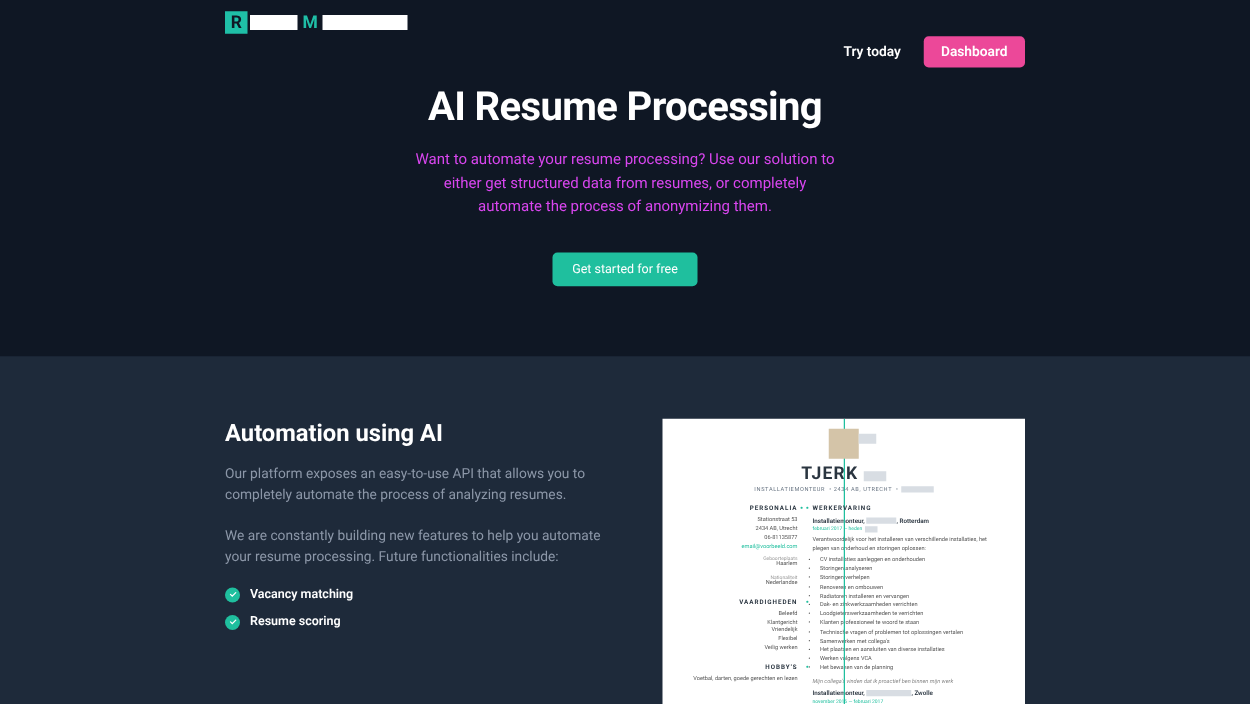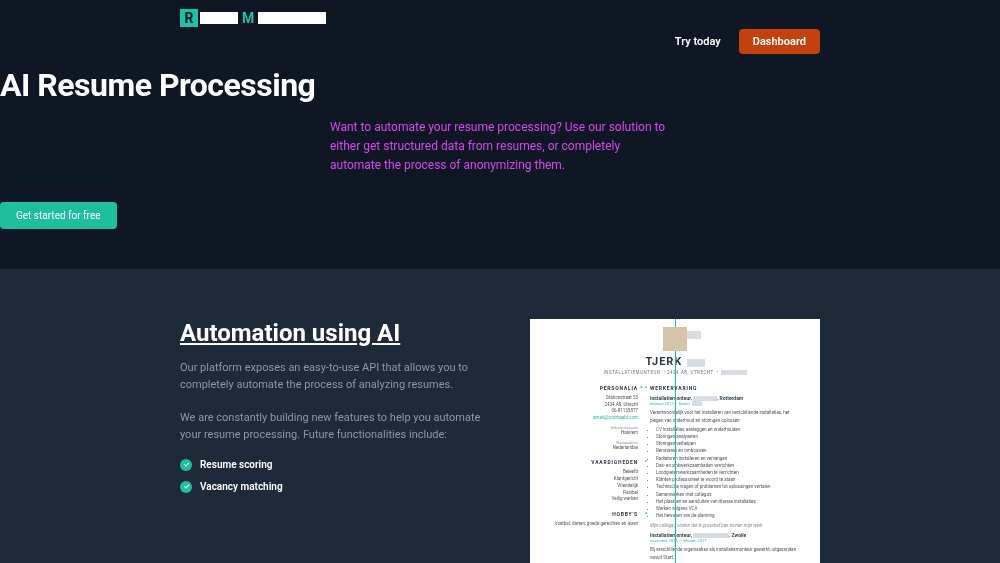--- a/index.html
+++ b/index.html
@@ -6,43 +6,43 @@
 body { font-family:-apple-system,BlinkMacSystemFont,"Segoe UI",Roboto,Arial,sans-serif; background:#0f1724; color:#fff; width:1000px; }
 .header { display:flex; justify-content:space-between; align-items:center; padding:10px 180px 10px 180px; height:36px; }
 .logo { display:flex; align-items:center; gap:2px; }
 .logo-r { background:#1fbfa7; color:#0f1724; font-weight:700; font-size:14px; width:18px; height:18px; display:inline-flex; align-items:center; justify-content:center; }
 .logo-block { background:#fff; height:12px; display:inline-block; }
 .logo-block.w1 { width:38px; }
 .logo-m { color:#1fbfa7; font-weight:700; font-size:14px; margin:0 2px; }
 .logo-block.w2 { width:68px; }
 .nav { display:flex; align-items:center; gap:18px;margin-top:46px; }
 .nav a { color:#fff; text-decoration:none; font-size:11px; font-weight:600; }
-.btn-dash { background:#c2410c; color:#fff; padding:6px 14px; border-radius:4px; font-size:11px; font-weight:600; cursor:pointer; }
+.btn-dash { background:#ec4899; color:#fff; padding:6px 14px; border-radius:4px; font-size:11px; font-weight:600; cursor:pointer; }
 
-.hero { text-align:left; padding:30px 0 40px; }
+.hero { text-align:center; padding:30px 0 56px; }
 .hero h1 { font-size:32px; font-weight:700; margin-bottom:14px; letter-spacing:-0.5px; }
 .hero p { color:#d946ef; font-size:12px; line-height:1.6; max-width:340px; margin:0 auto 26px; }
 .btn-cta { background:#1fbf9e; color:#fff; display:inline-block; padding:8px 16px; border-radius:4px; font-size:10px; font-weight:400; cursor:pointer; }
 
 .section2 { background:#1e2a3a; padding:50px 180px 60px; display:flex; gap:40px; }
 .left { flex:0 0 310px; }
-.left h2 { font-size:24px; font-weight:700; margin-bottom:12px;text-decoration:underline; }
+.left h2 { font-size:19px; font-weight:700; margin-bottom:12px; }
 .left p { color:#8c97a8; font-size:11px; line-height:1.55; margin-bottom:16px; }
 .features { margin-bottom:24px; }
 .feature { display:flex; align-items:center; gap:8px; margin-bottom:10px; font-size:10px; font-weight:600; color:#fff; }
 .check { width:12px; height:12px; border-radius:50%; background:#1fbf9e; display:inline-flex; align-items:center; justify-content:center; flex-shrink:0; }
 .check svg { width:7px; height:7px; }
 
 .right { flex:1; }
 .resume { background:#fff; color:#333; height:282px; position:relative; overflow:hidden; font-size:5px; }
 .resume-line { position:absolute; left:50%; top:0; bottom:0; width:1px; background:#1fbf9e; }
 .resume-top { text-align:center; padding-top:8px; }
 .avatar { width:24px; height:24px; background:#d4c4a8; margin:0 auto 4px; position:relative; }
 .avatar::after { content:""; position:absolute; right:-14px; top:4px; width:14px; height:8px; background:#d8dde3; }
-.name { font-size:11px; font-weight:700; letter-spacing:1px; color:#2a3540; display:inline-block; }
+.name { font-size:14px; font-weight:700; letter-spacing:1px; color:#2a3540; display:inline-block; }
 .name-blur { display:inline-block; width:18px; height:8px; background:#d8dde3; vertical-align:middle; margin-left:3px; }
 .subtitle { font-size:4.5px; color:#6b7785; letter-spacing:0.5px; margin-top:2px; }
 .sub-blur { display:inline-block; width:26px; height:5px; background:#d8dde3; vertical-align:middle; }
 .resume-body { display:flex; margin-top:10px; padding:0 16px; gap:12px; }
 .col-left { flex:0 0 92px; text-align:right; }
 .col-right { flex:1; text-align:left; }
 .sec-title { font-size:5px; font-weight:700; letter-spacing:0.8px; color:#2a3540; margin-bottom:4px; position:relative; }
 .col-left .sec-title::after { content:"•"; position:absolute; right:-10px; top:-1px; color:#1fbf9e; font-size:7px; }
 .col-right .sec-title::before { content:"•"; position:absolute; left:-10px; top:-1px; color:#1fbf9e; font-size:7px; }
 .info-line { font-size:4.5px; color:#555; line-height:1.5; }
@@ -83,29 +83,29 @@
     <h2>Automation using AI</h2>
     <p>Our platform exposes an easy-to-use API that allows you to completely automate the process of analyzing resumes.</p>
     <p>We are constantly building new features to help you automate your resume processing. Future functionalities include:</p>
     <div class="features" id="features-b">
         <div class="feature">
           <span class="check">
             <svg viewBox="0 0 10 10">
               <path d="M2 5l2 2 4-4" stroke="#fff" stroke-width="1.5" fill="none" stroke-linecap="round"></path>
             </svg>
           </span>
-          <span>Resume scoring</span>
+          <span>Vacancy matching</span>
         </div>
         <div class="feature">
           <span class="check">
             <svg viewBox="0 0 10 10">
               <path d="M2 5l2 2 4-4" stroke="#fff" stroke-width="1.5" fill="none" stroke-linecap="round"></path>
             </svg>
           </span>
-          <span>Vacancy matching</span>
+          <span>Resume scoring</span>
         </div>
       </div>
 
   </div>
   <div class="right">
     <div class="resume">
       <div class="resume-line"></div>
       <div class="resume-top">
         <div class="avatar"></div>
         <div>

